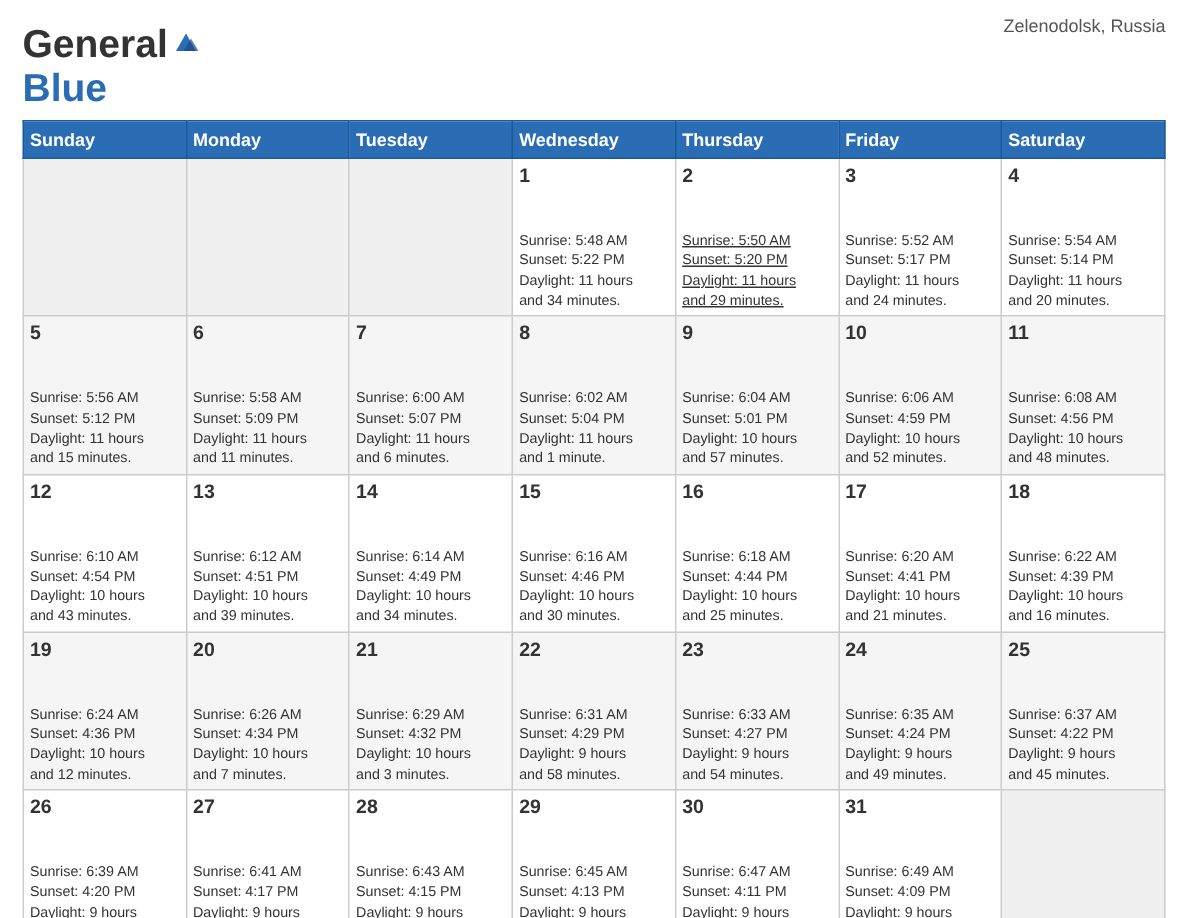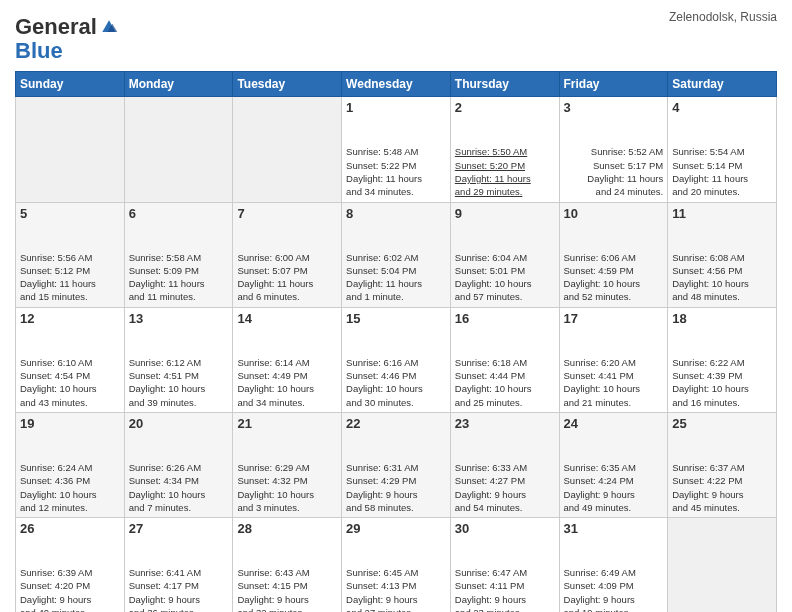--- a/index.html
+++ b/index.html
@@ -19,21 +19,21 @@
       justify-content: space-between;
       align-items: flex-start;
       margin-bottom: 8px;
     }
     .logo {
       display: flex;
       align-items: center;
       margin-top: 5px;
     }
     .logo-text {
-      font-size: 22px;
+      font-size: 26px;
       font-weight: bold;
       line-height: 1.1;
     }
     .logo-general { color: #333; }
     .logo-blue { color: #2a6db5; }
     .logo-icon {
       width: 20px;
       height: 20px;
       margin-left: 2px;
     }
@@ -143,21 +143,21 @@
           </td>
           <td>
             <span class="day-number">2</span>
             <div class="day-info" style="white-space: pre-line; text-decoration: underline;">Sunrise: 5:50 AM
 Sunset: 5:20 PM
 Daylight: 11 hours
 and 29 minutes.</div>
           </td>
           <td>
             <span class="day-number">3</span>
-            <div class="day-info" style="white-space: pre-line; text-align: right;">Sunrise: 5:52 AM
+            <div class="day-info" style="white-space: pre-line;">Sunrise: 5:52 AM
 Sunset: 5:17 PM
 Daylight: 11 hours
 and 24 minutes.</div>
           </td>
           <td>
             <span class="day-number">4</span>
             <div class="day-info" style="white-space: pre-line;">Sunrise: 5:54 AM
 Sunset: 5:14 PM
 Daylight: 11 hours
 and 20 minutes.</div>

